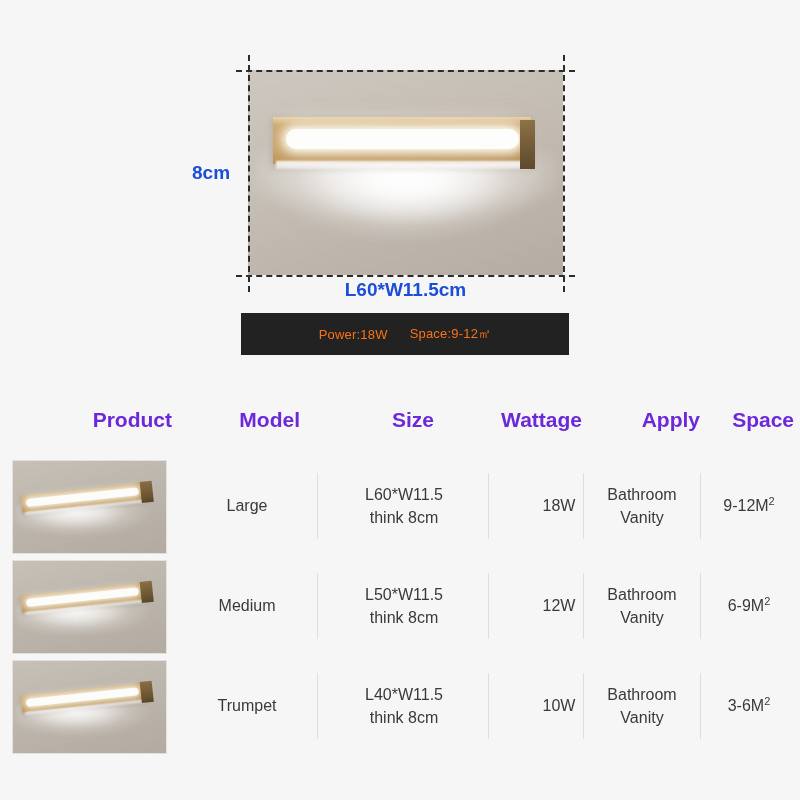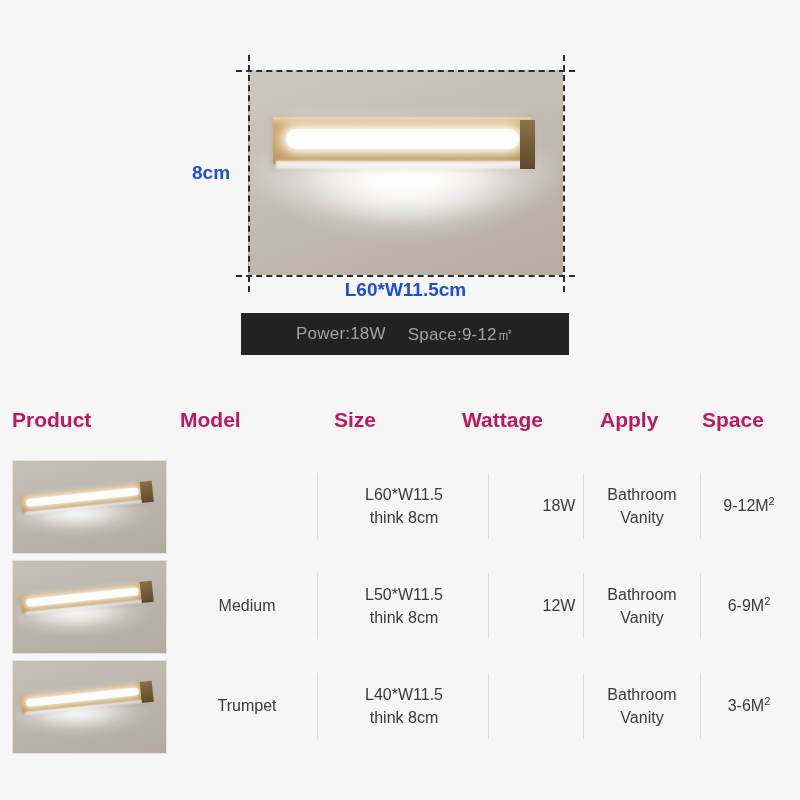--- a/index.html
+++ b/index.html
@@ -151,44 +151,44 @@
     top: 313px;
     width: 328px;
     height: 42px;
     background: #222222;
     display: flex;
     align-items: center;
     justify-content: center;
     gap: 22px;
   }
   #spec-banner span {
-    color: #a3a3a3;
-    font-size: 17px;
+    color: #f97316;
+    font-size: 13px;
     letter-spacing: .2px;
     white-space: nowrap;
   }
 
   
   #spec-table {
     position: absolute;
     left: 0;
     top: 408px;
     width: 800px;
   }
   .table-header {
     position: relative;
     height: 48px;
   }
   .table-header .th {
     position: absolute;
     top: 0;
     font-size: 21px;
     font-weight: bold;
-    color: #be185d;
-    text-align: left;
+    color: #6d28d9;
+    text-align: right;
     white-space: nowrap;
   }
   
   .th-product  { left: 12px;  width: 160px; }
   .th-model    { left: 180px; width: 120px; }
   .th-size     { left: 334px; width: 100px; }
   .th-wattage  { left: 462px; width: 120px; }
   .th-apply    { left: 600px; width: 100px; }
   .th-space    { left: 702px; width: 92px;  }
 
@@ -339,20 +339,23 @@
 
   <div class="row">
     <div class="thumb">
       <div class="t-glow"></div>
       <div class="t-lamp">
         <div class="t-led"></div>
         <div class="t-lip"></div>
         <div class="t-bracket"></div>
       </div>
     </div>
+    <div class="cell c-model">
+      <div>Large</div>
+    </div>
     <div class="divider d1"></div>
     <div class="cell c-size">
       <div>L60*W11.5</div>
       <div>think 8cm</div>
     </div>
     <div class="divider d2"></div>
     <div class="cell c-wattage">
       <div>18W</div>
     </div>
     <div class="divider d3"></div>
@@ -409,20 +412,23 @@
     </div>
     <div class="cell c-model">
       <div>Trumpet</div>
     </div>
     <div class="divider d1"></div>
     <div class="cell c-size">
       <div>L40*W11.5</div>
       <div>think 8cm</div>
     </div>
     <div class="divider d2"></div>
+    <div class="cell c-wattage">
+      <div>10W</div>
+    </div>
     <div class="divider d3"></div>
     <div class="cell c-apply">
       <div>Bathroom</div>
       <div>Vanity</div>
     </div>
     <div class="divider d4"></div>
     <div class="cell c-space">
       <div><span>3-6M</span><span class="sup">2</span></div>
     </div>
   </div>

